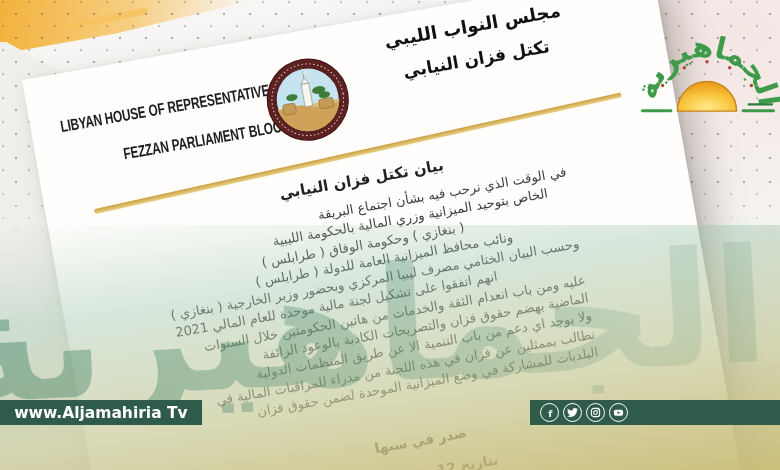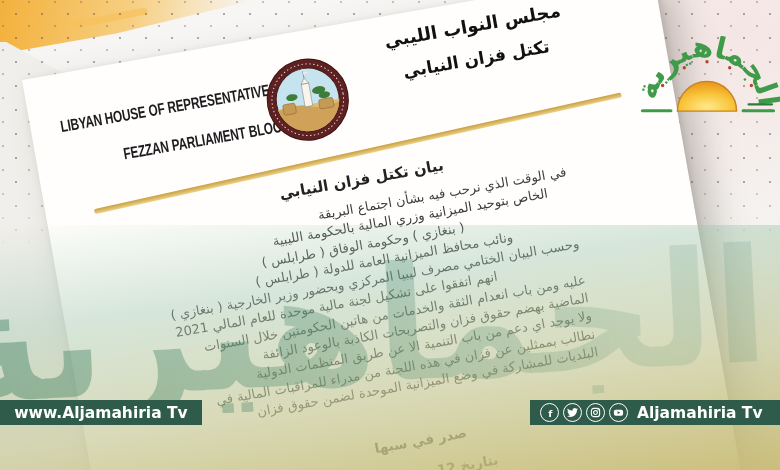--- a/index.html
+++ b/index.html
@@ -181,16 +181,15 @@
           <circle cx="12" cy="12" r="4.2"></circle>
           <circle cx="17.6" cy="6.4" r="1.4" fill="#fff" stroke="none"></circle>
         </svg>
     </span>
     <span class="sicon">
       <svg width="11" height="11" viewBox="0 0 24 24">
           <rect x="2" y="6" width="20" height="13" rx="4" fill="#fff"></rect>
           <path d="M10 9.5l6 3-6 3z" fill="#2f5b4a"></path>
         </svg>
     </span>
-    <span class="label">Aljamahiria Tv</span>
   </div>
 
 </div>
 
 </body></html>

